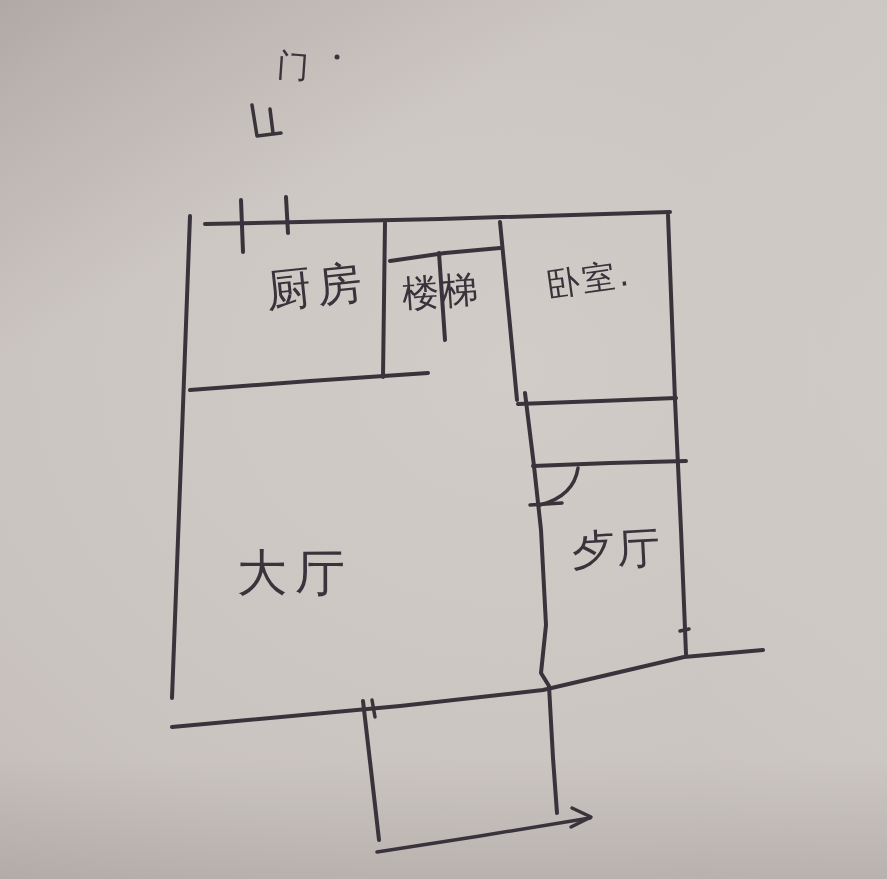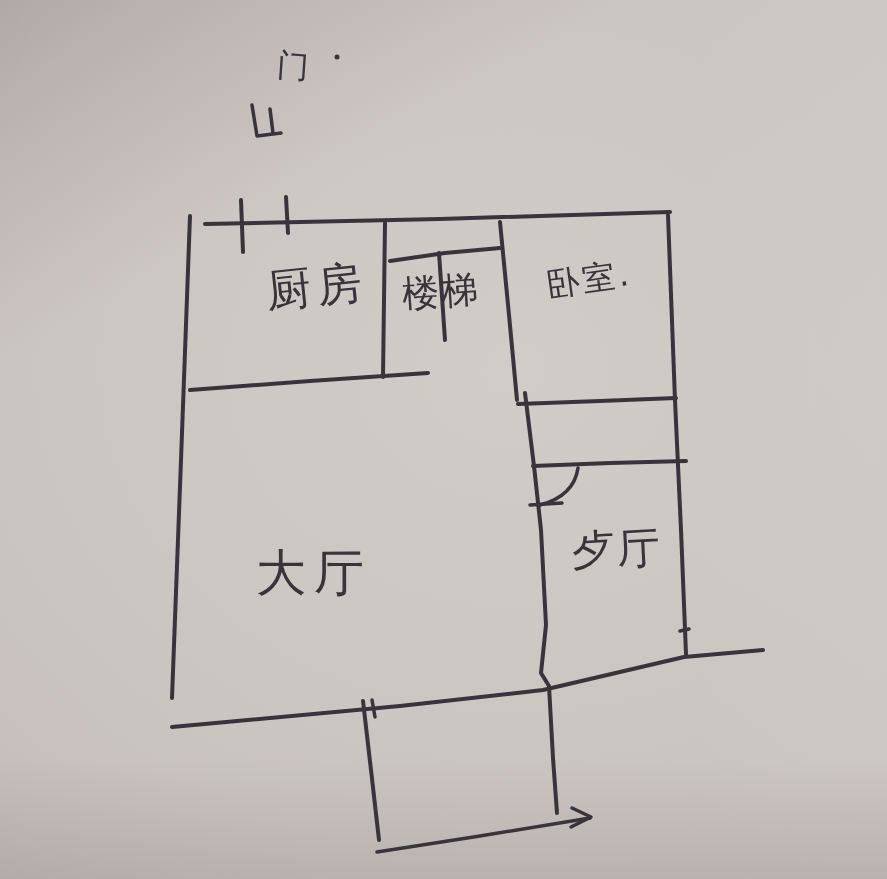--- a/index.html
+++ b/index.html
@@ -22,21 +22,21 @@
     color:#39343b;
     white-space:nowrap;
     transform:translate(-50%,-50%);
     font-weight:500;
     user-select:none;
   }
   #label-door   {left:293px;top:67px; font-size:32px;transform:translate(-50%,-50%) rotate(4deg);}
   #label-kitchen{left:317px;top:287px;font-size:45px;letter-spacing:6px;transform:translate(-50%,-50%) rotate(-6deg);}
   #label-stairs {left:441px;top:292px;font-size:37px;letter-spacing:2px;transform:translate(-50%,-50%) rotate(-4deg);}
   #label-bedroom{left:589px;top:280px;font-size:33px;letter-spacing:3px;transform:translate(-50%,-50%) rotate(-8deg);}
-  #label-hall   {left:314px;top:573px;font-size:50px;letter-spacing:8px;}
+  #label-hall   {left:295px;top:573px;font-size:50px;letter-spacing:8px;}
   #label-dining {left:617px;top:550px;font-size:43px;letter-spacing:2px;transform:translate(-50%,-50%) rotate(-3deg);}
 </style>
 </head>
 <body>
 
 <div id="paper"></div>
 
 <svg id="plan-svg" width="887" height="879" viewBox="0 0 887 879" xmlns="http://www.w3.org/2000/svg">
     <polyline points="205,224 440,219 670,212" fill="none" stroke="#39343b" stroke-width="4" stroke-linecap="round" stroke-linejoin="round"></polyline>
     <polyline points="190,216 181,460 172,698" fill="none" stroke="#39343b" stroke-width="4" stroke-linecap="round" stroke-linejoin="round"></polyline>

